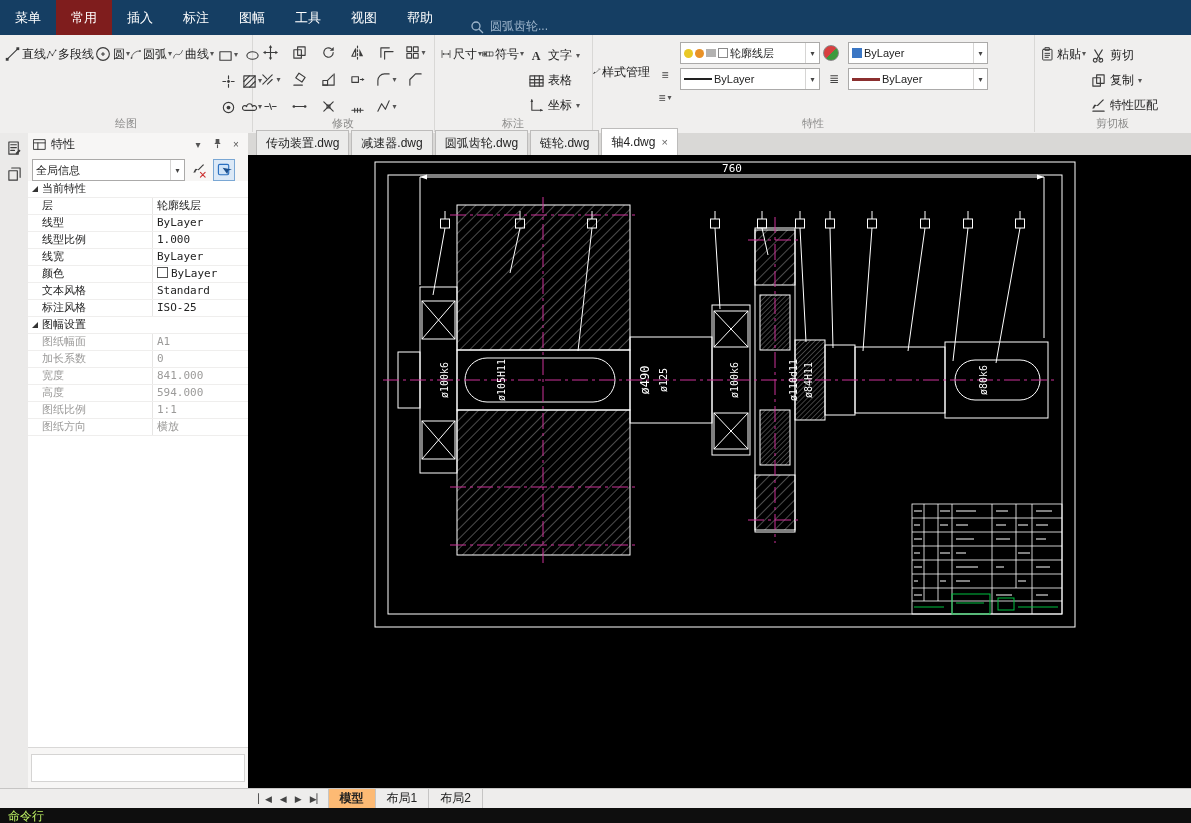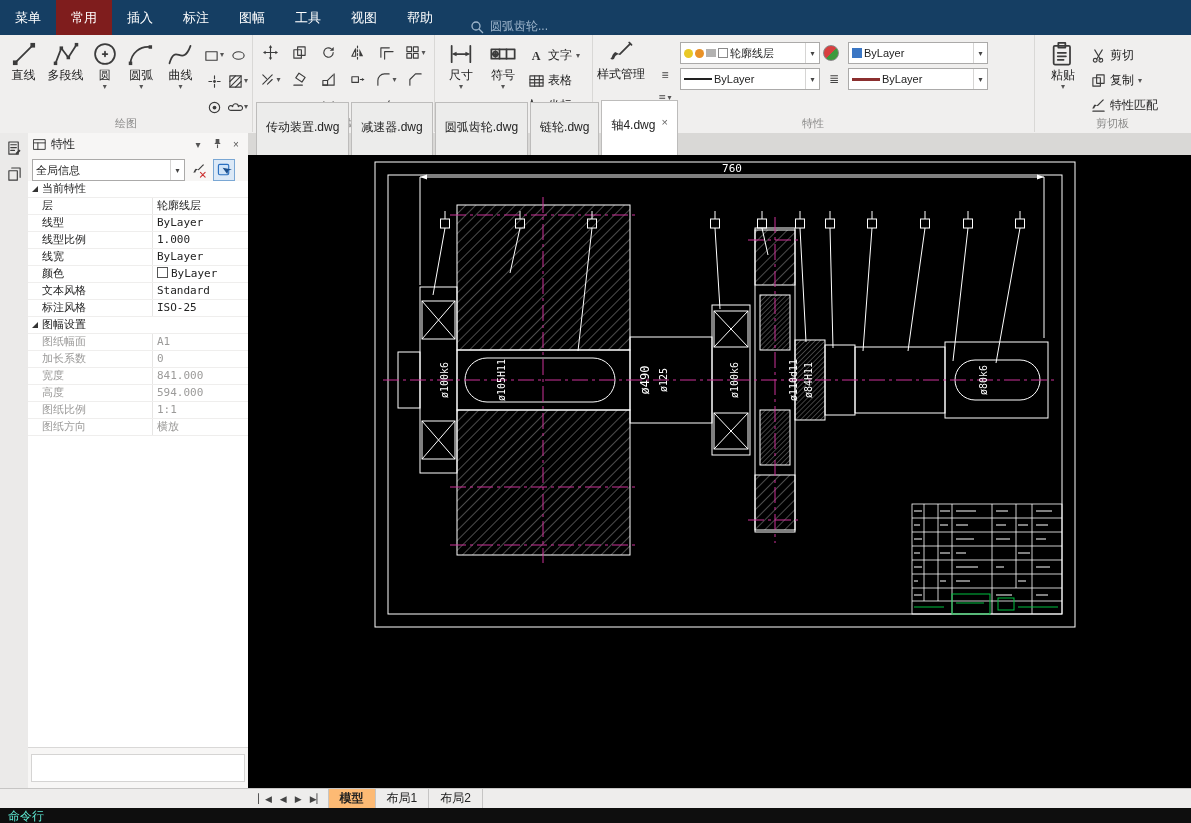--- a/index.html
+++ b/index.html
@@ -9,21 +9,21 @@
   #menubar{position:absolute;left:0;top:0;width:1191px;height:35px;background:#153e63;
            display:flex;align-items:flex-end;color:#fff}
   .mitem{padding:0 15px;line-height:35px;font-size:13px;cursor:default;white-space:nowrap}
   .mitem.active{background:#7f1d1d}
   .msearch{margin-left:22px;display:flex;align-items:center;gap:6px;color:#9fb6cc;font-size:12px}
   
   #ribbon{position:absolute;left:0;top:35px;width:1191px;height:98px;background:#f0efee;border-bottom:1px solid #c6c5c4}
   .rgroup{position:absolute;top:0;height:97px;border-right:1px solid #d9d8d6}
   .glabel{position:absolute;bottom:1px;left:0;right:0;text-align:center;color:#8a8a89;font-size:11px}
   .bbrow{display:flex;align-items:flex-start;padding:4px 2px 0 4px;height:80px}
-  .bb{display:flex;flex-direction:column;align-items:center;gap:1px;padding-top:1px;width:42px}
+  .bb{display:flex;align-items:center;gap:1px;padding-top:1px;width:42px}
   .bb.w48{width:48px}.bb.w58{width:58px}.bb.w46{width:46px}
   .bb .ic{width:28px;height:28px}
   .bb .lbl{font-size:12px;line-height:13px;white-space:nowrap}
   .crt{font-size:8px;color:#555;line-height:8px}
   svg.ic24 *{stroke:#3c3c3c;fill:none;stroke-width:1.5;stroke-linecap:round;stroke-linejoin:round}
   svg.ic16 *{stroke:#3c3c3c;fill:none;stroke-width:1.2;stroke-linecap:round;stroke-linejoin:round}
   svg .f{fill:#3c3c3c;stroke:none}
   svg .rs{stroke:#cc3333}
   svg .tA{fill:#333;stroke:none;font-weight:bold;font-family:"Liberation Serif",serif}
   .sdcol{display:grid;grid-template-columns:24px 24px;grid-auto-rows:26px;margin-left:2px;padding-top:3px}
@@ -74,35 +74,35 @@
   .ptr.group .n{padding-left:4px;border-right:none;width:auto}
   .tri{display:inline-block;width:0;height:0;border-left:6px solid transparent;border-bottom:6px solid #333;margin-right:4px}
   .ptr.dis{color:#9b9a99}
   .sw{display:inline-block;width:9px;height:9px;border:1px solid #555;background:#fff;margin-right:3px;vertical-align:-1px}
   .pfill{flex:1;background:#fff;border-bottom:1px solid #d9d8d7}
   .pbottom{height:34px;background:#f7f6f5;display:flex;align-items:center;padding:3px}
   .pbox{flex:1;height:26px;background:#fff;border:1px solid #d5d4d3}
   
   #tabstrip{position:absolute;left:248px;top:133px;width:943px;height:22px;background:#d9d8d6;
             display:flex;align-items:flex-end;padding-left:8px;gap:2px}
-  .dtab{height:20px;padding:16px 9px;background:#ececeb;border:1px solid #bdbcbb;border-bottom:none;
-        font-size:12px;display:flex;align-items:flex-start;gap:6px;white-space:nowrap}
+  .dtab{height:20px;padding:2px 9px;background:#ececeb;border:1px solid #bdbcbb;border-bottom:none;
+        font-size:12px;display:flex;align-items:center;gap:6px;white-space:nowrap}
   .dtab.active{background:#fff;height:22px}
   .dtab .x{color:#666;font-size:11px;line-height:11px}
   
   #canvas{position:absolute;left:248px;top:155px;width:943px;height:633px;background:#000}
   
   #layoutbar{position:absolute;left:0;top:788px;width:1191px;height:20px;background:#eeedec;
              border-top:1px solid #c6c5c4;display:flex;align-items:center;padding-left:254px;box-sizing:border-box}
   .nav{color:#444;font-size:9px;padding:0 4px;white-space:nowrap}
   .ltab{height:19px;padding:0 11px;display:flex;align-items:center;font-size:12px;border-right:1px solid #c6c5c4;white-space:nowrap}
   .ltab:first-of-type{border-left:1px solid #c6c5c4}
   .ltab.active{background:#fdba74;font-weight:bold}
   
-  #cmdline{position:absolute;left:0;top:808px;width:1191px;height:15px;background:#0e0e0e;color:#5eead4;
+  #cmdline{position:absolute;left:0;top:808px;width:1191px;height:15px;background:#0e0e0e;color:#bef264;
            font-size:12px;line-height:16px;padding-left:8px;box-sizing:border-box;overflow:hidden}
 </style>
 </head>
 <body>
 
 <div id="menubar">
   <div class="mitem">菜单</div>
   <div class="mitem active">常用</div>
   <div class="mitem">插入</div>
   <div class="mitem">标注</div>

